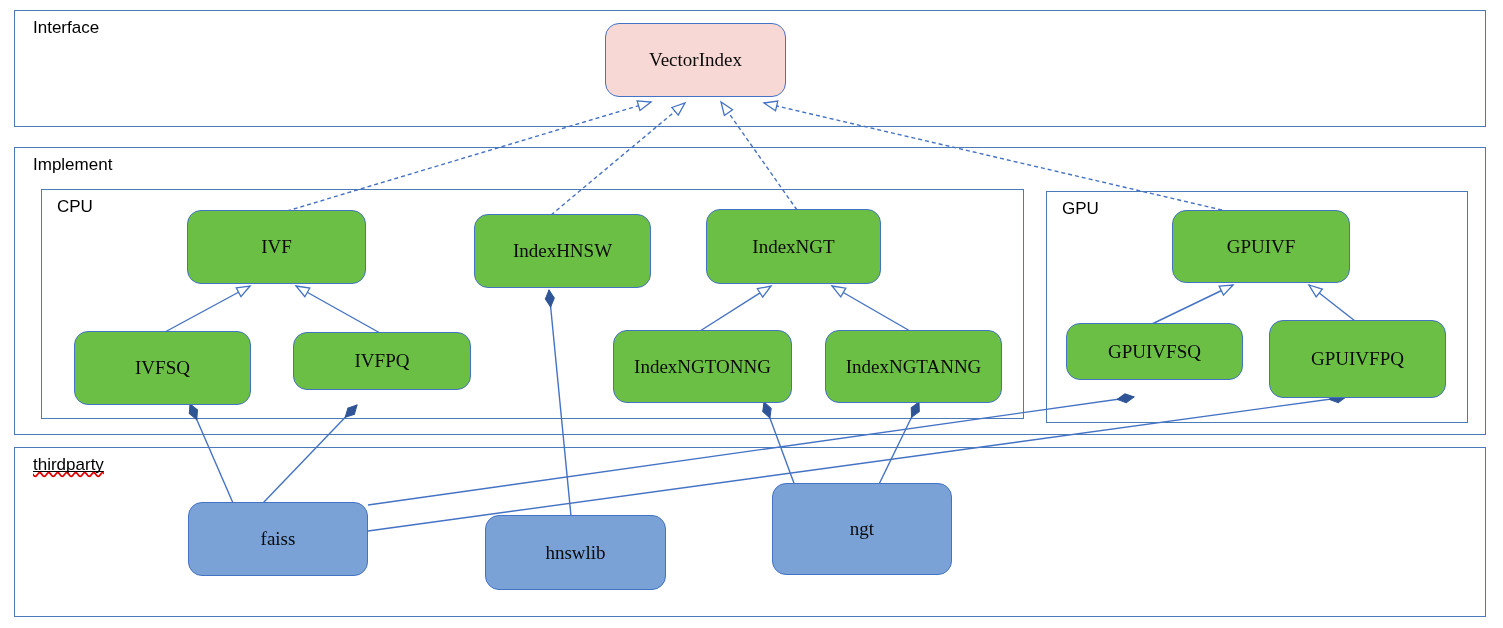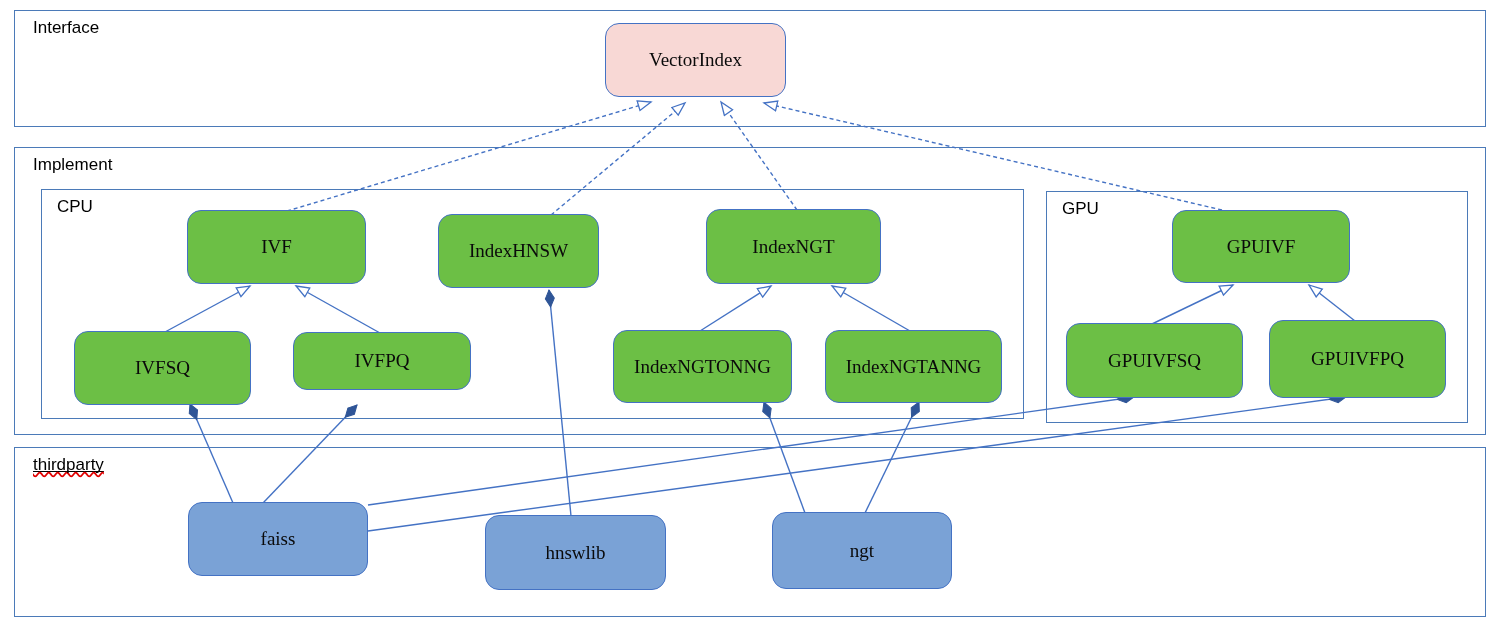--- a/index.html
+++ b/index.html
@@ -86,21 +86,21 @@
     <line class="edge" x1="368" y1="531" x2="1346" y2="397" marker-end="url(#dia)"></line>
   </svg>
 
   <div class="node iface" style="left:605px;top:23px;width:181px;height:74px">
     <span>VectorIndex</span>
   </div>
 
   <div class="node cls" style="left:187px;top:210px;width:179px;height:74px">
     <span>IVF</span>
   </div>
-  <div class="node cls" style="left:438px;top:214px;width:161px;height:74px">
+  <div class="node cls" style="left:474px;top:214px;width:177px;height:74px">
     <span>IndexHNSW</span>
   </div>
   <div class="node cls" style="left:706px;top:209px;width:175px;height:75px">
     <span>IndexNGT</span>
   </div>
   <div class="node cls" style="left:74px;top:331px;width:177px;height:74px">
     <span>IVFSQ</span>
   </div>
   <div class="node cls" style="left:293px;top:332px;width:178px;height:58px">
     <span>IVFPQ</span>
@@ -108,30 +108,30 @@
   <div class="node cls" style="left:613px;top:330px;width:179px;height:73px">
     <span>IndexNGTONNG</span>
   </div>
   <div class="node cls" style="left:825px;top:330px;width:177px;height:73px">
     <span>IndexNGTANNG</span>
   </div>
 
   <div class="node cls" style="left:1172px;top:210px;width:178px;height:73px">
     <span>GPUIVF</span>
   </div>
-  <div class="node cls" style="left:1066px;top:323px;width:177px;height:75px">
+  <div class="node cls" style="left:1066px;top:323px;width:177px;height:57px">
     <span>GPUIVFSQ</span>
   </div>
   <div class="node cls" style="left:1269px;top:320px;width:177px;height:78px">
     <span>GPUIVFPQ</span>
   </div>
 
   <div class="node lib" style="left:188px;top:502px;width:180px;height:74px">
     <span>faiss</span>
   </div>
   <div class="node lib" style="left:485px;top:515px;width:181px;height:75px">
     <span>hnswlib</span>
   </div>
-  <div class="node lib" style="left:772px;top:512px;width:180px;height:77px">
+  <div class="node lib" style="left:772px;top:483px;width:180px;height:92px">
     <span>ngt</span>
   </div>
 
 </div>
 
 </body></html>

